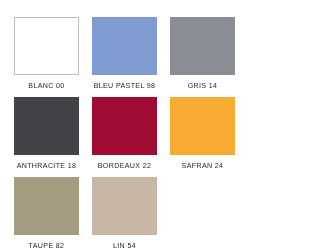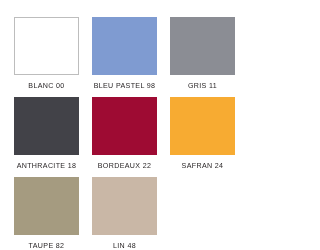--- a/index.html
+++ b/index.html
@@ -62,21 +62,21 @@
     <div class="swatch-cell">
       <div class="swatch-chip bordered" style="background:#ffffff;border:1px solid #bdbdbd;"></div>
       <div class="swatch-label">BLANC 00</div>
     </div>
     <div class="swatch-cell">
       <div class="swatch-chip" style="background:#7f9bd1;"></div>
       <div class="swatch-label">BLEU PASTEL 98</div>
     </div>
     <div class="swatch-cell">
       <div class="swatch-chip" style="background:#8b8d94;"></div>
-      <div class="swatch-label">GRIS 11</div>
+      <div class="swatch-label">GRIS 14</div>
     </div>
   </div>
 
   <div class="swatch-row">
     <div class="swatch-cell">
       <div class="swatch-chip" style="background:#424248;"></div>
       <div class="swatch-label">ANTHRACITE 18</div>
     </div>
     <div class="swatch-cell">
       <div class="swatch-chip" style="background:#9e0b33;"></div>
@@ -88,18 +88,18 @@
     </div>
   </div>
 
   <div class="swatch-row">
     <div class="swatch-cell">
       <div class="swatch-chip" style="background:#a59b80;"></div>
       <div class="swatch-label">TAUPE 82</div>
     </div>
     <div class="swatch-cell">
       <div class="swatch-chip" style="background:#c9b7a6;"></div>
-      <div class="swatch-label">LIN 48</div>
+      <div class="swatch-label">LIN 54</div>
     </div>
     <div class="swatch-cell"></div>
   </div>
 
 </div>
 
 </body></html>

